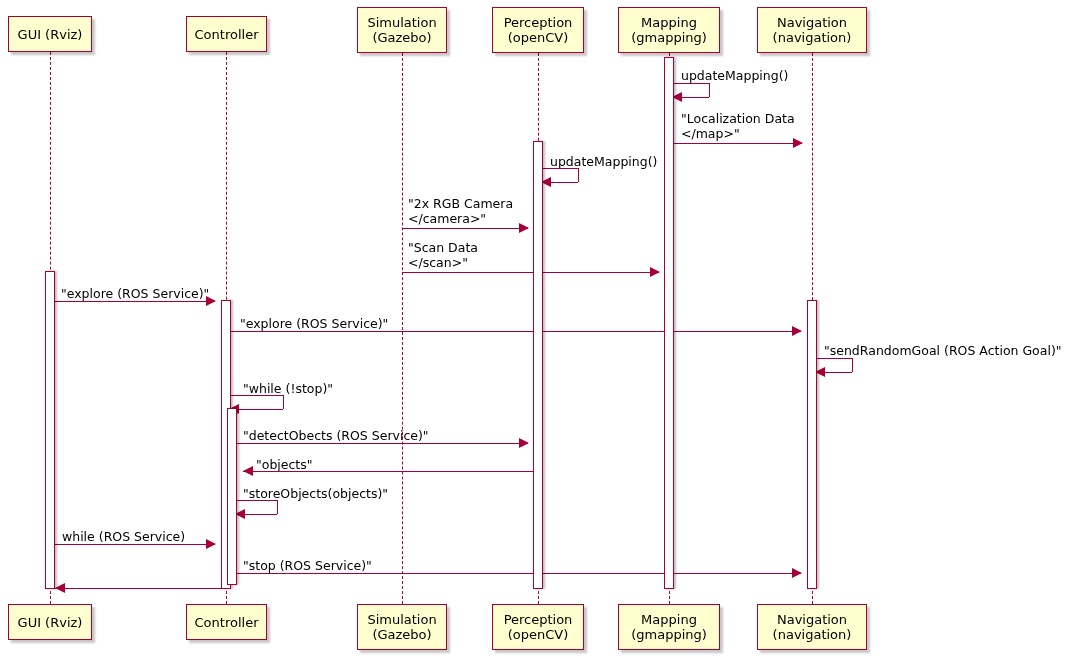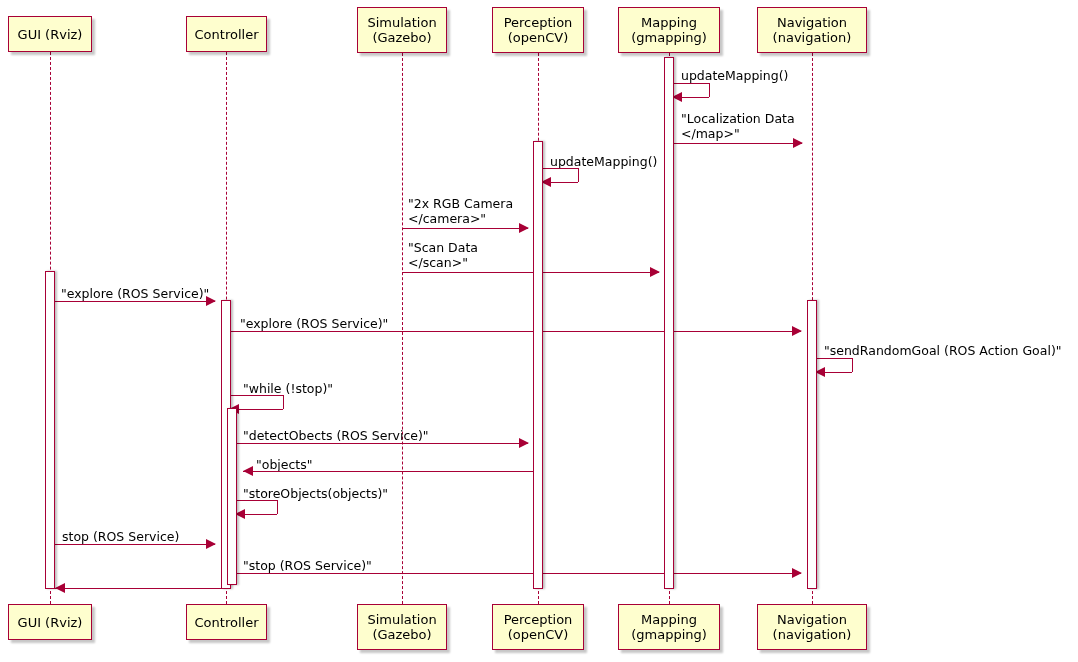--- a/index.html
+++ b/index.html
@@ -143,21 +143,21 @@
       <div class="msg-line" style="left: 237px; top: 443px; width: 291px;"></div>
       <div class="arrow arrow-right" style="top: 438px; left: 519px;"></div>
       <div class="msg-label" style="left: 256px; top: 457px;"><div>"objects"</div></div>
       <div class="msg-line" style="left: 243px; top: 471px; width: 290px;"></div>
       <div class="arrow arrow-left" style="top: 466px; left: 243px;"></div>
       <div class="msg-label" style="left: 243px; top: 486px;"><div>"storeObjects(objects)"</div></div>
       <div class="msg-line" style="left: 237px; top: 500px; width: 40px;"></div>
       <div style="position: absolute; left: 277px; top: 500px; height: 14px; border-left: 1.2px solid rgb(168, 0, 54);"></div>
       <div class="msg-line" style="left: 243px; top: 514px; width: 34px;"></div>
       <div class="arrow arrow-left" style="left: 235px; top: 509px;"></div>
-      <div class="msg-label" style="left: 62px; top: 529px;"><div>stop (ROS Service)</div></div>
+      <div class="msg-label" style="left: 62px; top: 529px;"><div>while (ROS Service)</div></div>
       <div class="msg-line" style="left: 55px; top: 544px; width: 160px;"></div>
       <div class="arrow arrow-right" style="top: 539px; left: 206px;"></div>
       <div class="msg-label" style="left: 243px; top: 558px;"><div>"stop (ROS Service)"</div></div>
       <div class="msg-line" style="left: 237px; top: 573px; width: 564px;"></div>
       <div class="arrow arrow-right" style="top: 568px; left: 792px;"></div>
       <div class="msg-line" style="left: 55px; top: 588px; width: 171px;"></div>
       <div class="arrow arrow-left" style="top: 583px; left: 55px;"></div>
     </div>
   <div id="layer-participants">
       <div class="participant" style="left: 8px; top: 16px; width: 84px; height: 36px;">

